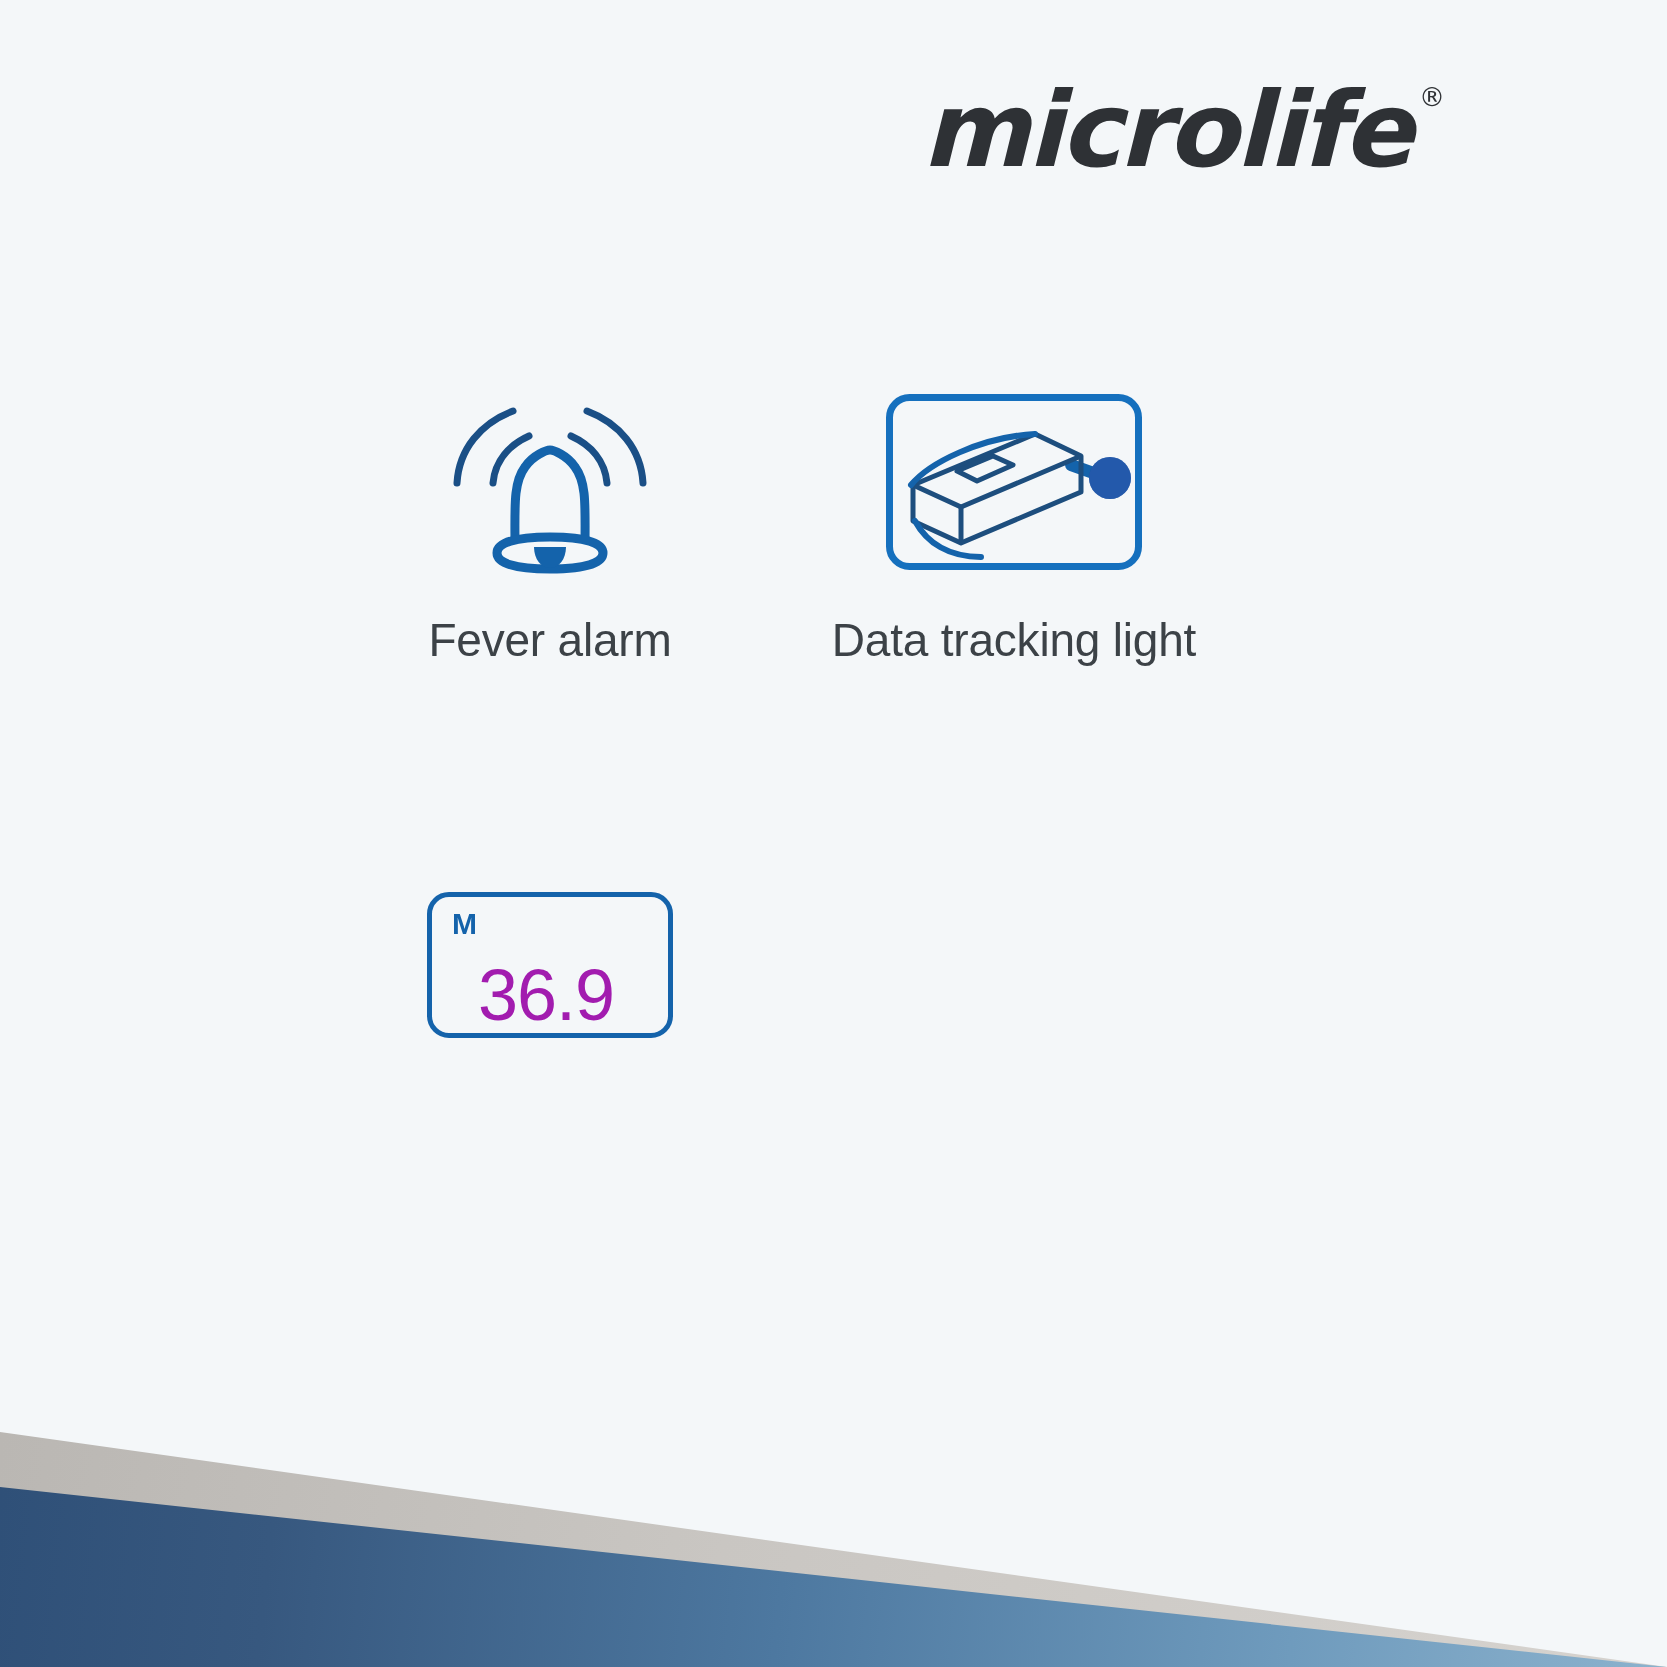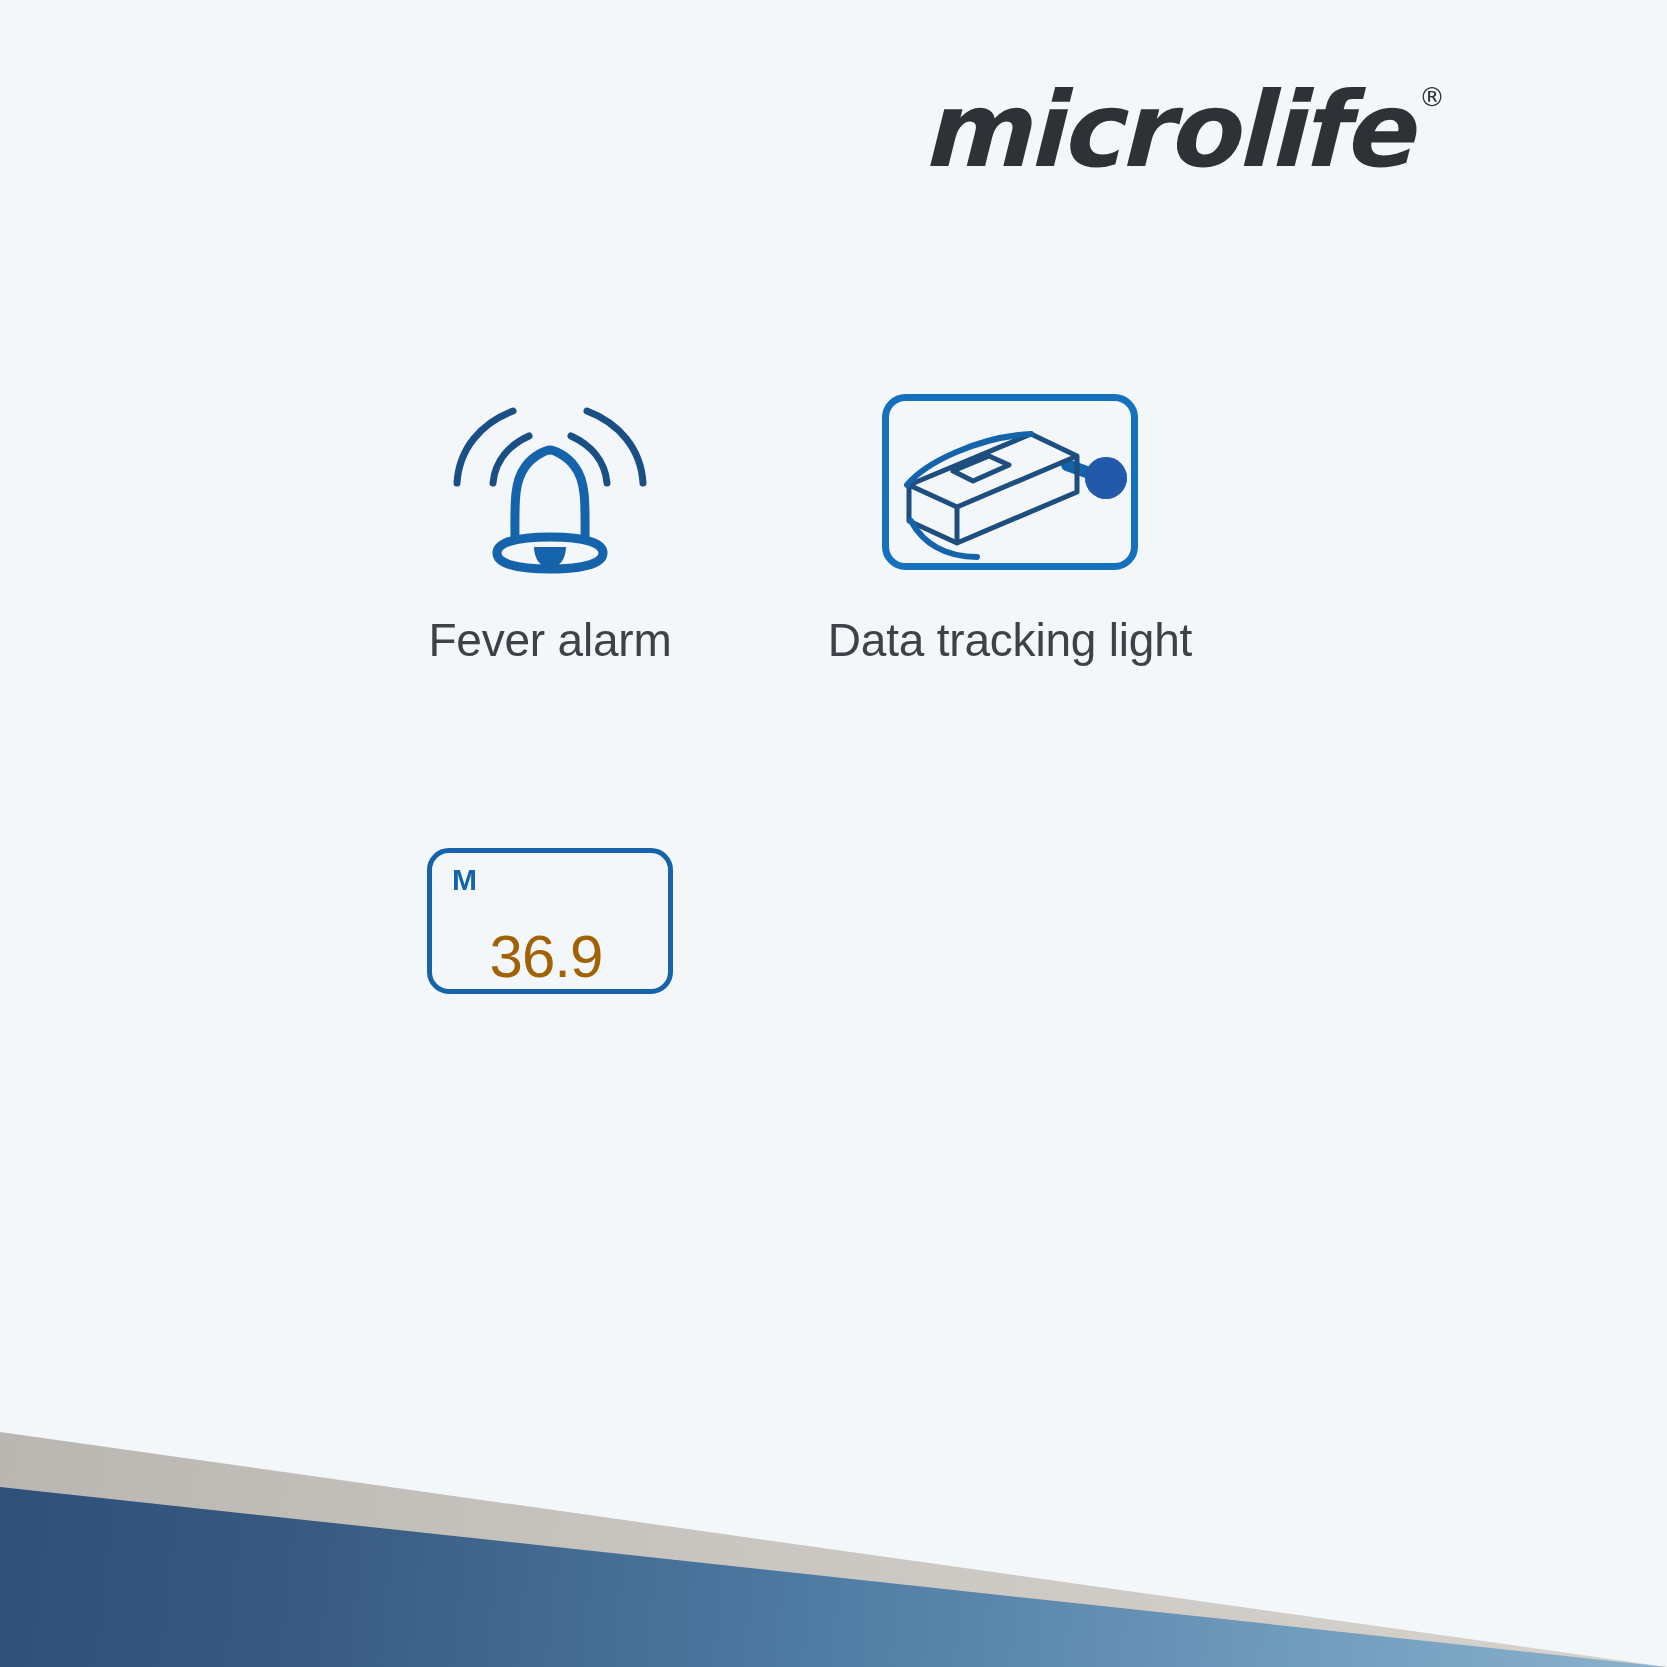--- a/index.html
+++ b/index.html
@@ -51,20 +51,21 @@
   
   #feature-grid {
     position: absolute;
     left: 340px;
     top: 382px;
     width: 940px;
     display: grid;
     grid-template-columns: 420px 420px;
     grid-column-gap: 40px;
     grid-row-gap: 0px;
+    gap: 44px;
   }
   .feature-cell {
     display: flex;
     flex-direction: column;
     align-items: center;
     justify-content: flex-start;
   }
   .feature-icon-box {
     height: 200px;
     display: flex;
@@ -108,23 +109,23 @@
     color: #1463ab;
     letter-spacing: 0px;
   }
   .lcd-value {
     position: absolute;
     left: 0;
     right: 8px;
     bottom: 2px;
     text-align: center;
     font-family: "Liberation Sans", sans-serif;
-    font-size: 60px;
+    font-size: 72px;
     font-weight: 400;
-    color: #a16207;
+    color: #a21caf;
     letter-spacing: -1px;
     line-height: 1;
   }
 
   
   #band-gray {
     position: absolute;
     left: 0;
     bottom: 0;
     width: 1667px;

